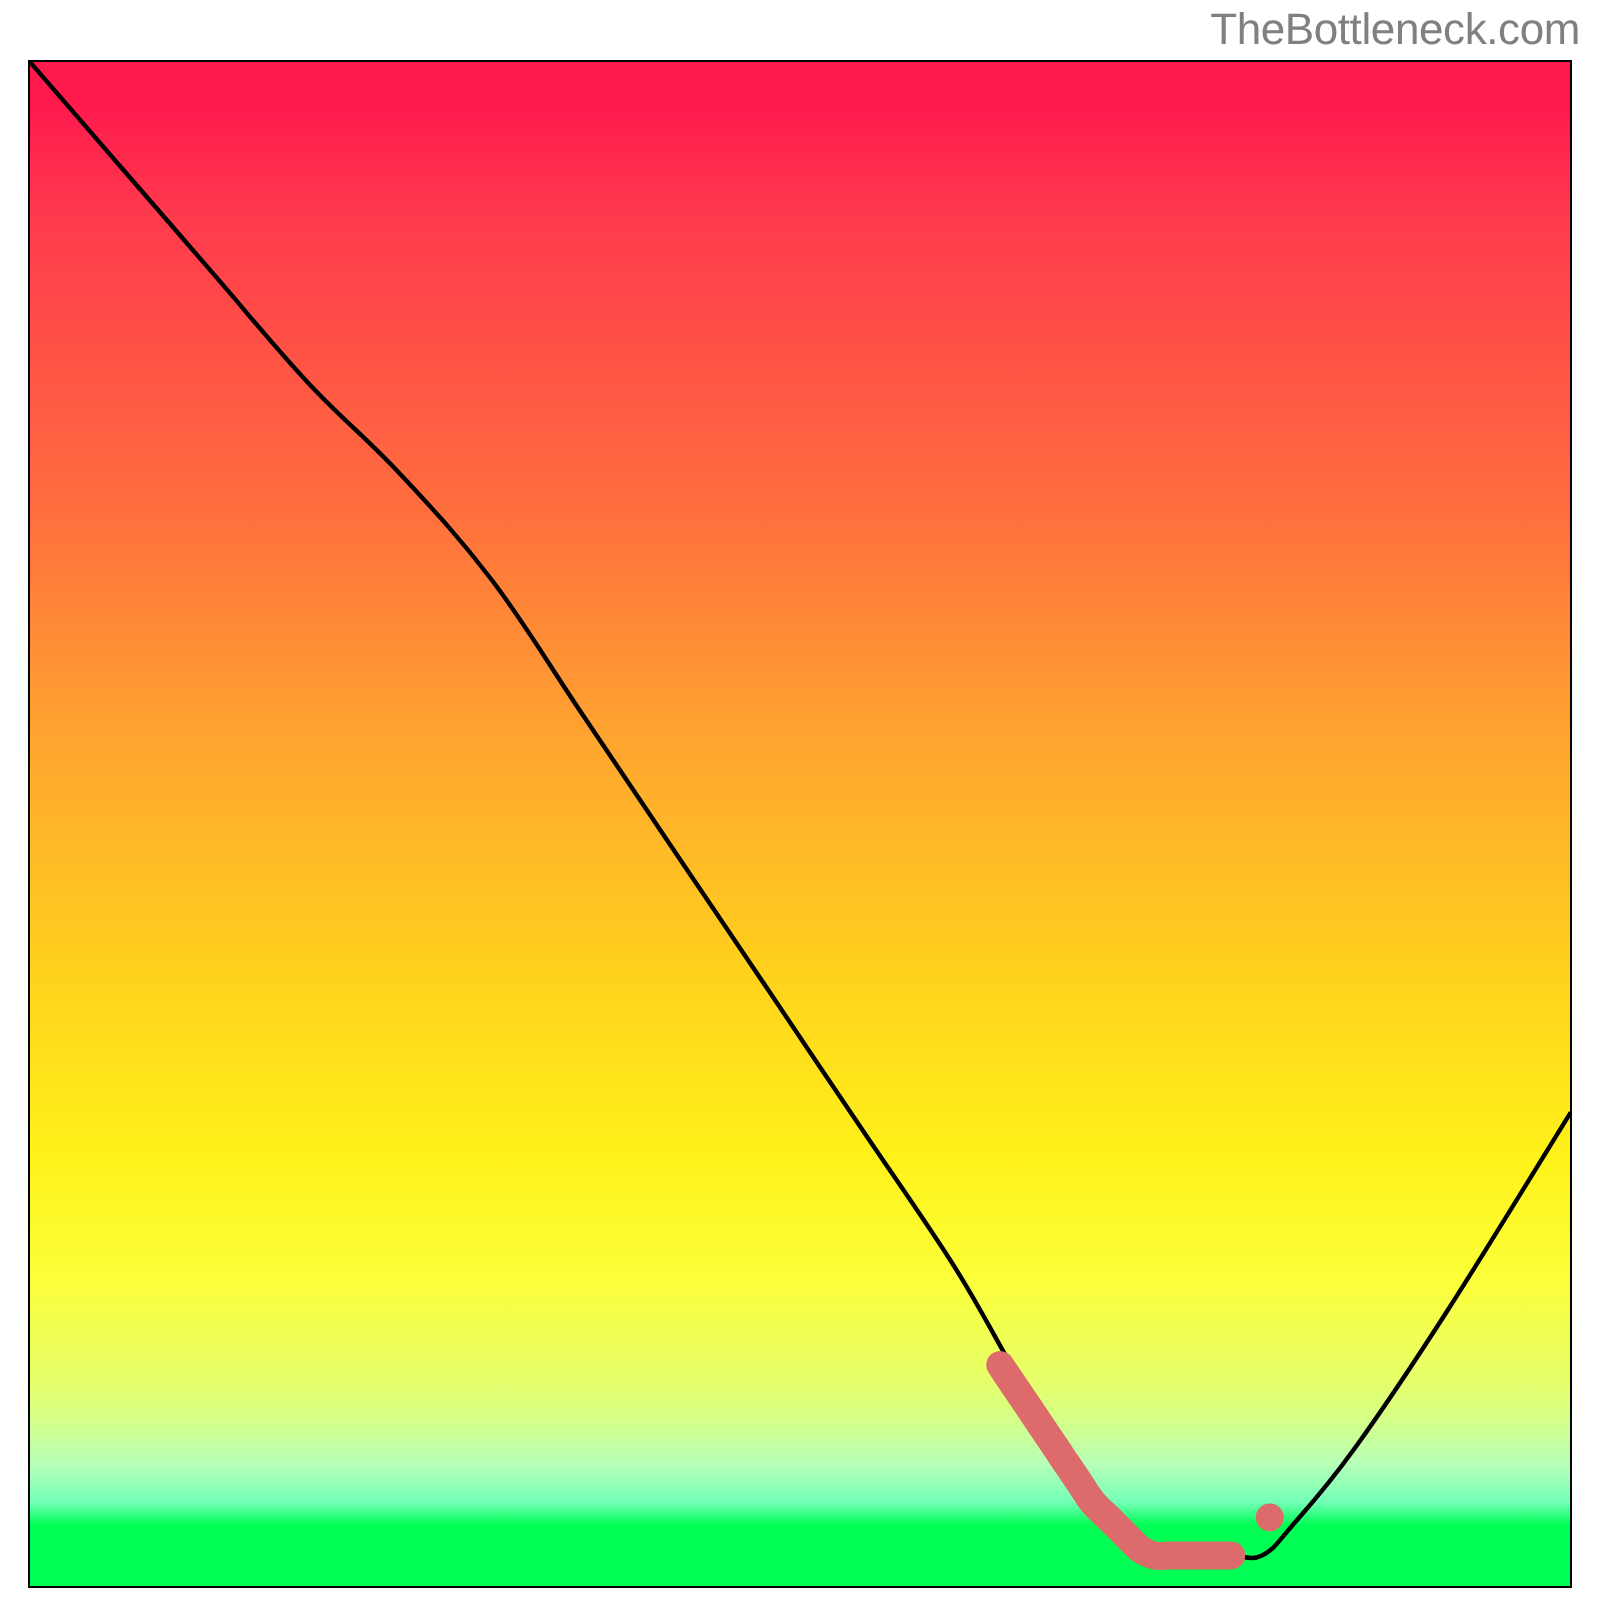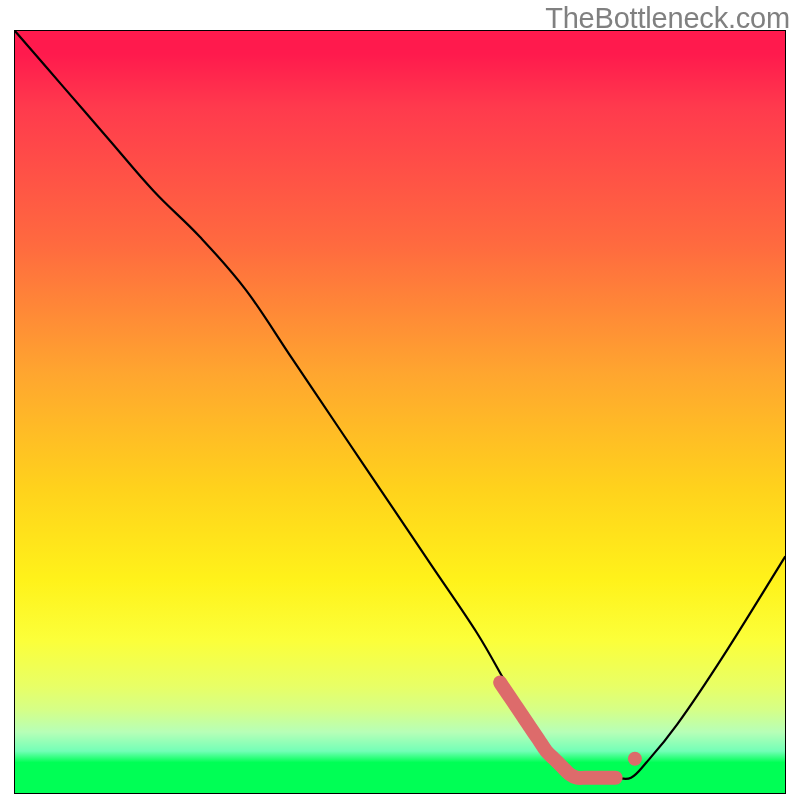--- a/index.html
+++ b/index.html
@@ -51,21 +51,21 @@
     position: absolute;
     inset: 0;
     width: 100%;
     height: 100%;
   }
   .watermark {
     position: absolute;
     top: 2px;
     right: 10px;
     color: #808080;
-    font-size: 29px;
+    font-size: 22px;
     font-weight: 500;
     letter-spacing: -0.2px;
     user-select: none;
   }
 </style>
 </head>
 <body>
 
 <div class="stage">
 

